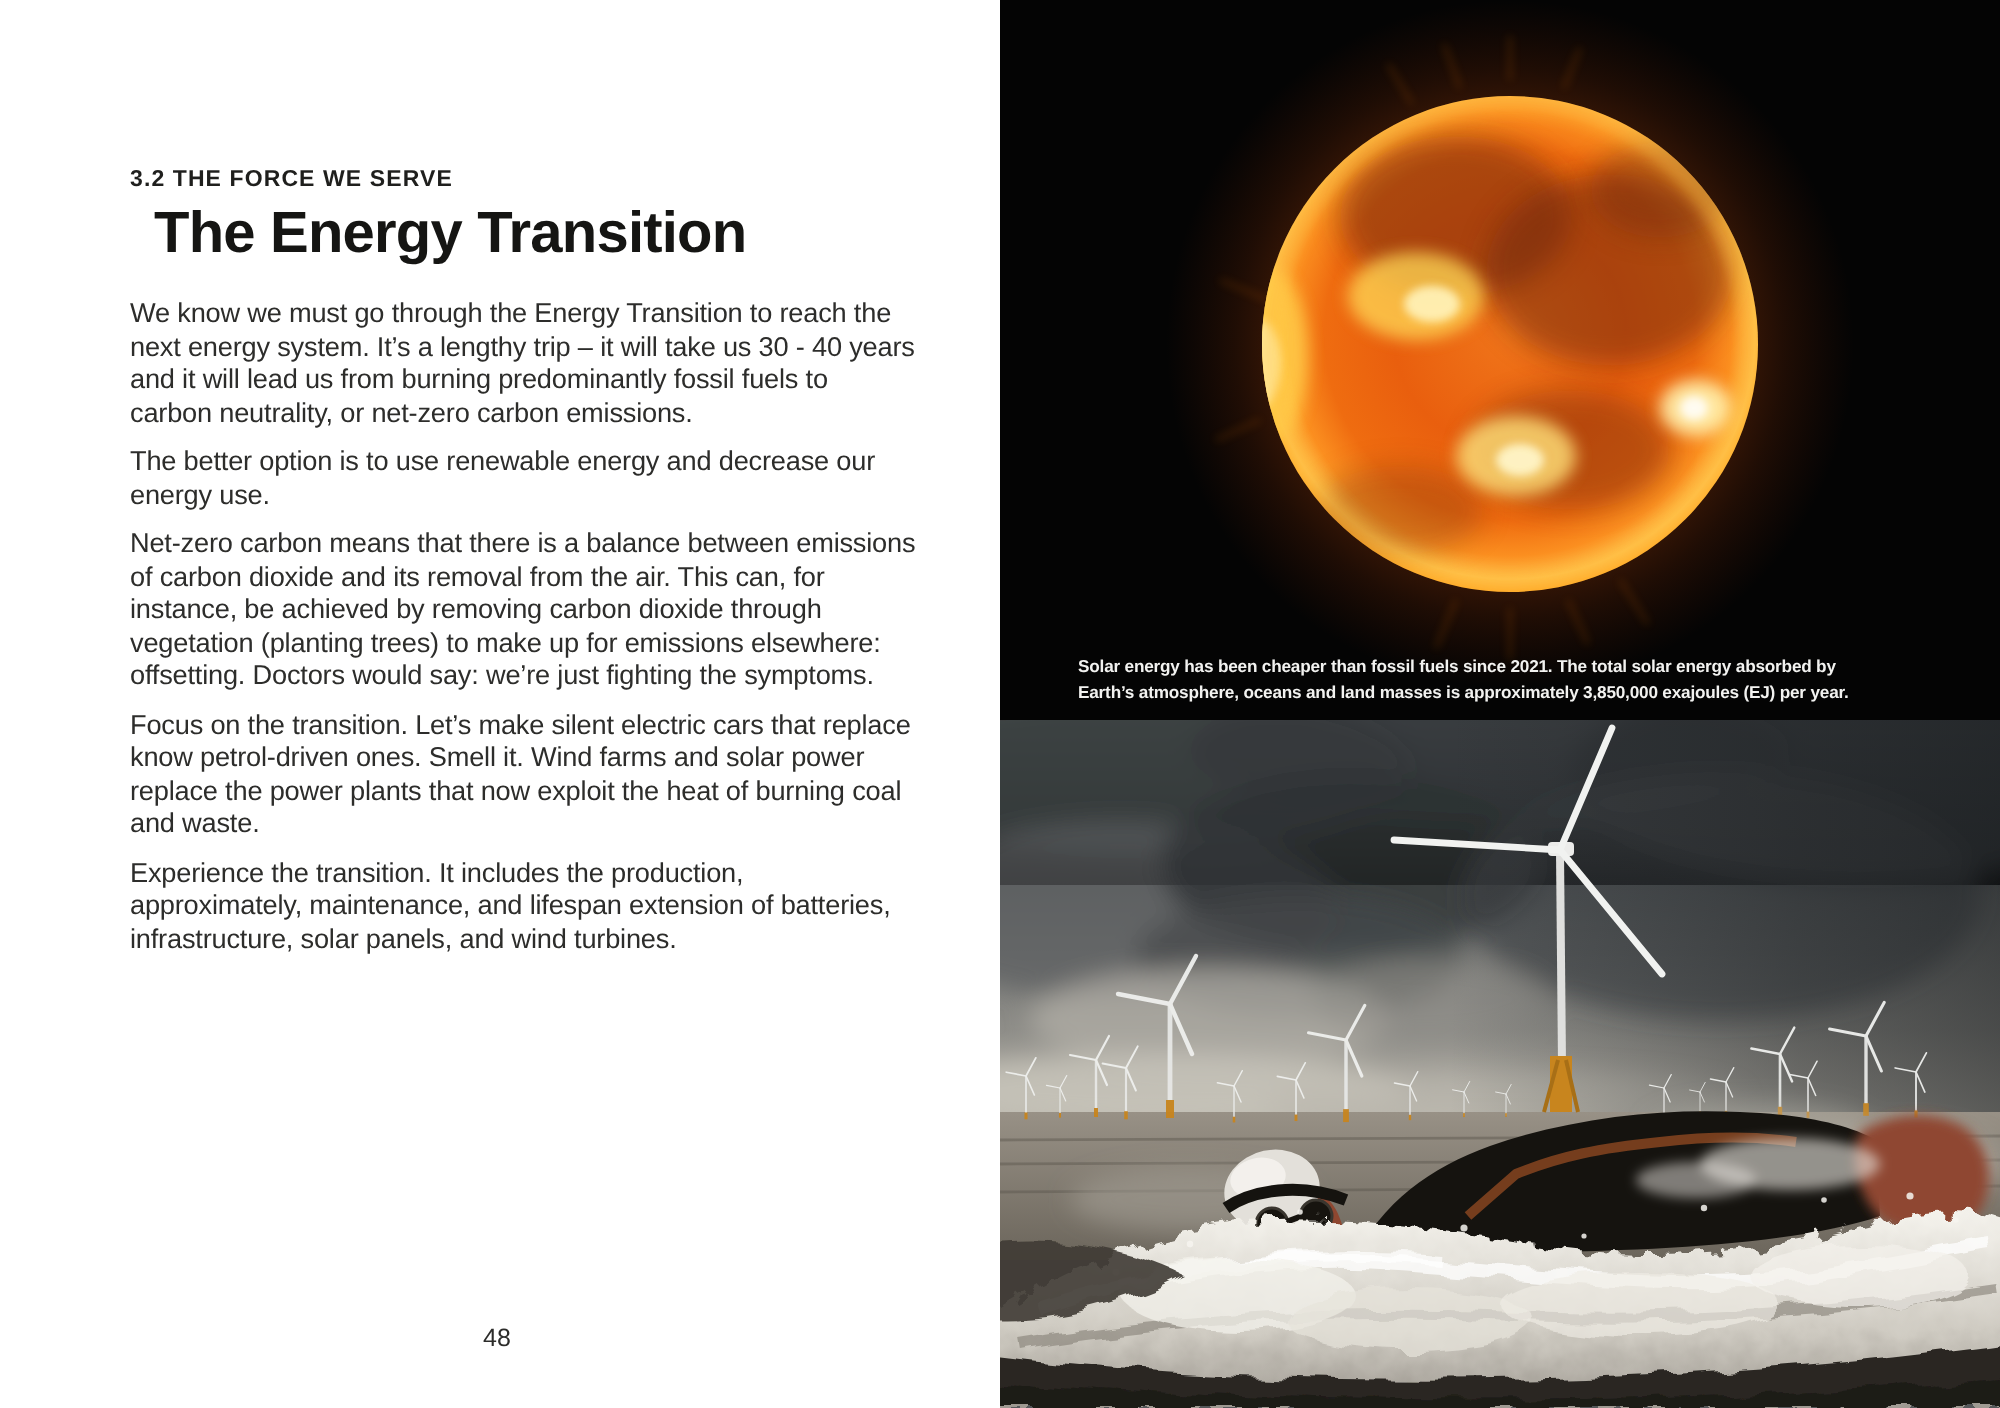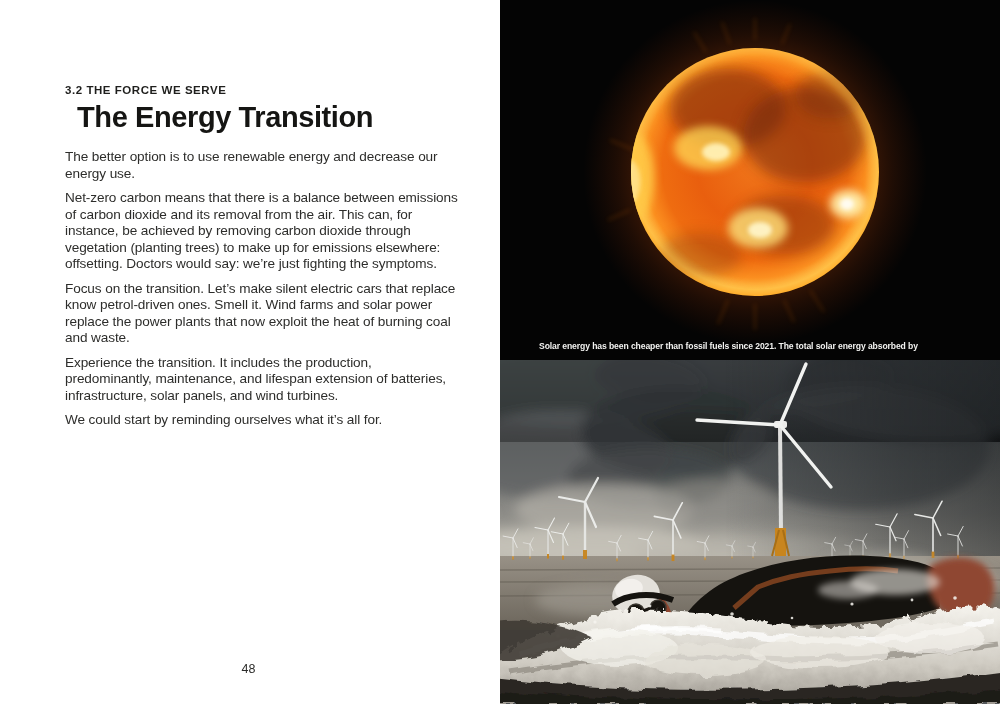--- a/index.html
+++ b/index.html
@@ -42,25 +42,25 @@
 </style>
 </head>
 <body>
 
 <div class="spread">
 
   <div class="page-left">
     <div class="text-col">
       <div class="kicker">3.2 THE FORCE WE SERVE</div>
       <h1 class="title">The Energy Transition</h1>
+      <p>We know we must go through the Energy Transition to reach the next energy system. It’s a lengthy trip – it will take us 30 - 40 years and it will lead us from burning predominantly fossil fuels to carbon neutrality, or net-zero carbon emissions.</p>
       <p>The better option is to use renewable energy and decrease our energy use.</p>
       <p>Net-zero carbon means that there is a balance between emissions of carbon dioxide and its removal from the air. This can, for instance, be achieved by removing carbon dioxide through vegetation (planting trees) to make up for emissions elsewhere: offsetting. Doctors would say: we’re just fighting the symptoms.</p>
       <p>Focus on the transition. Let’s make silent electric cars that replace know petrol-driven ones. Smell it. Wind farms and solar power replace the power plants that now exploit the heat of burning coal and waste.</p>
-      <p>Experience the transition. It includes the production, predominantly, maintenance, and lifespan extension of batteries, infrastructure, solar panels, and wind turbines.</p>
-      <p>We could start by reminding ourselves what it’s all for.</p>
+      <p>Experience the transition. It includes the production, approximately, maintenance, and lifespan extension of batteries, infrastructure, solar panels, and wind turbines.</p>
     </div>
     <div class="pagenum">48</div>
   </div>
 
   <div class="page-right">
 
     <div class="sun-section">
       <svg width="500" height="360" viewBox="0 0 500 360">
         <defs>
           <radialGradient id="glowG" cx="50%" cy="50%" r="50%">
@@ -128,20 +128,21 @@
           <ellipse cx="347" cy="204" rx="7" ry="6" fill="#ffffff" opacity="0.85" filter="url(#sb2)"></ellipse>
 
           <ellipse cx="134" cy="178" rx="20" ry="44" fill="#ffd24e" opacity="0.8" filter="url(#sb4)"></ellipse>
           <ellipse cx="130" cy="182" rx="10" ry="22" fill="#fff3b0" opacity="0.85" filter="url(#sb2)"></ellipse>
 
           <circle cx="255" cy="172" r="120" fill="none" stroke="#ffb93c" stroke-width="6" opacity="0.55" filter="url(#sb4)"></circle>
         </g>
       </svg>
       <div class="caption">
         <div>Solar energy has been cheaper than fossil fuels since 2021. The total solar energy absorbed by</div>
+        <div>Earth’s atmosphere, oceans and land masses is approximately 3,850,000 exajoules (EJ) per year.</div>
       </div>
     </div>
 
     <div class="sea-section">
       <svg width="500" height="344" viewBox="0 0 500 344">
         <defs>
           <linearGradient id="skyG" x1="0" y1="0" x2="0" y2="1">
             <stop offset="0%" stop-color="#4a4e50"></stop>
             <stop offset="40%" stop-color="#6366666"></stop>
             <stop offset="40%" stop-color="#636666"></stop>

